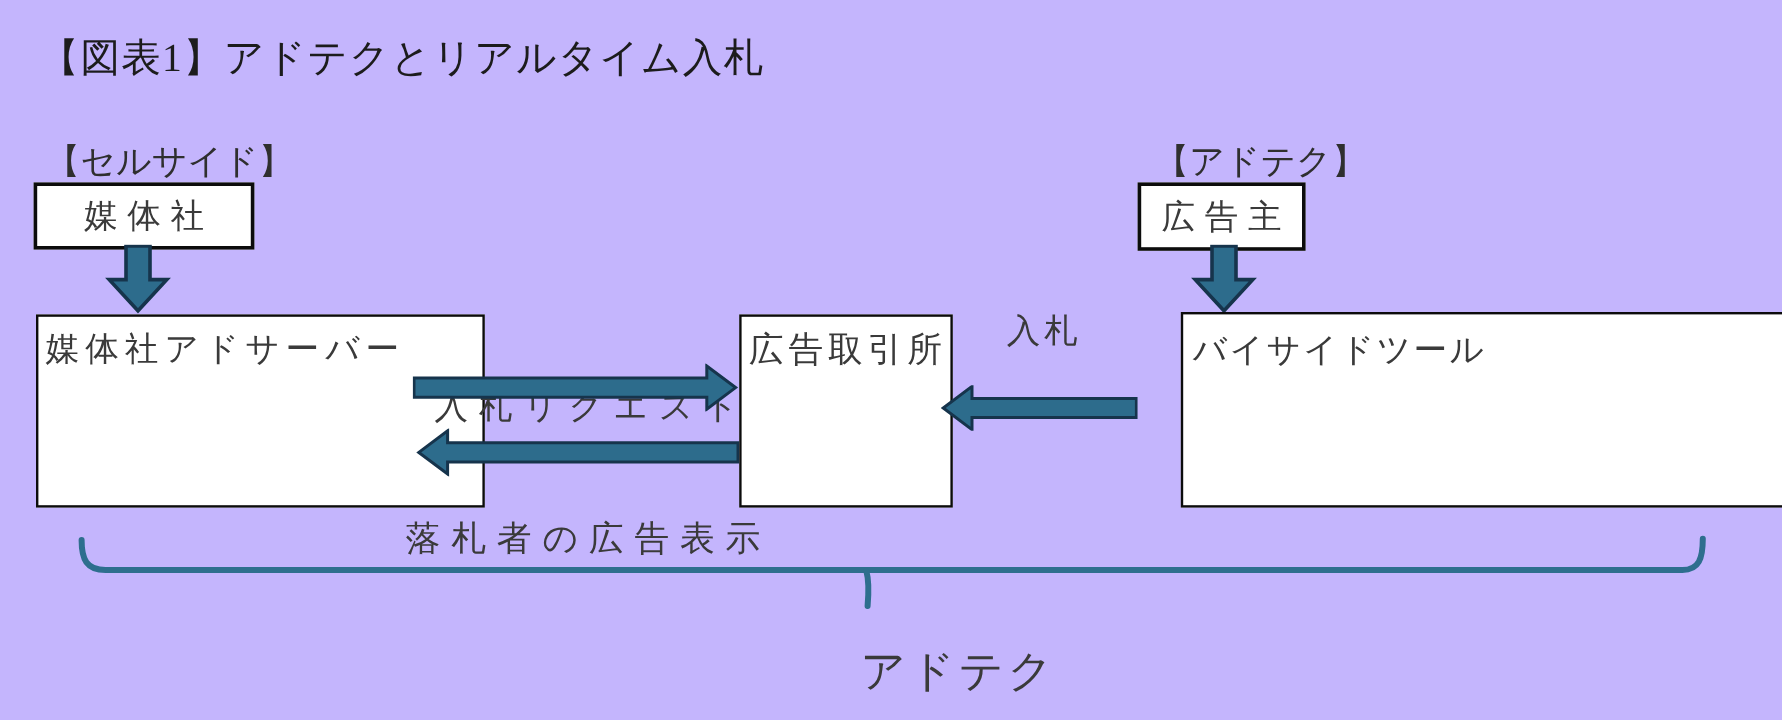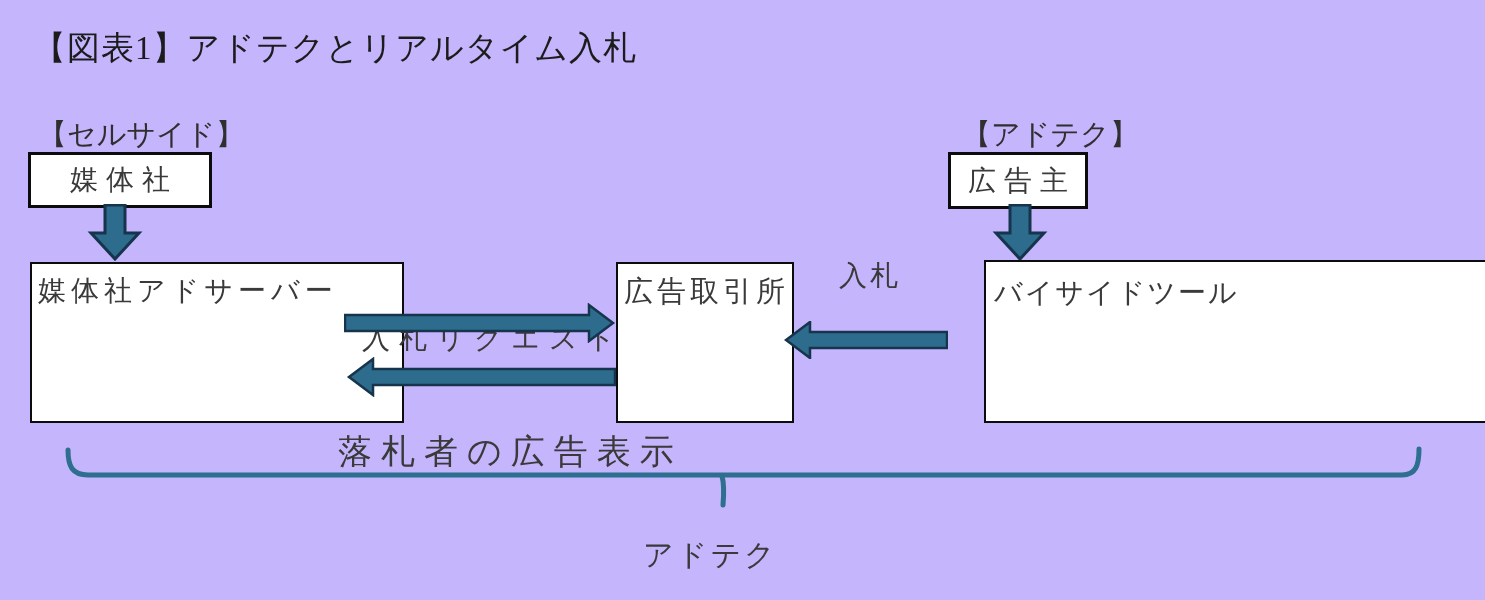--- a/index.html
+++ b/index.html
@@ -39,22 +39,22 @@
   .adserver-box { left: 30px;  top: 262px; width: 374px; height: 161px;
                   font-size: 28px; letter-spacing: 5px; padding: 8px 0 0 6px; }
   .exchange-box { left: 616px; top: 262px; width: 178px; height: 161px;
                   font-size: 29px; letter-spacing: 4px; padding: 8px 0 0 6px; }
   .buyside-box  { left: 984px; top: 260px; width: 507px; height: 163px;
                   font-size: 28px; padding: 6px 0 0 8px; }
   .buyside-box .tool-line { line-height: 50px; letter-spacing: 2px; white-space: nowrap; }
   .flow-label { font-size: 28px; white-space: nowrap; }
   .bid-request-label { left: 362px; top: 272px; letter-spacing: 9px; margin-top: 48px; }
   .bid-label         { left: 839px; top: 257px; letter-spacing: 3px; text-align: right; }
-  .winner-label      { left: 338px; top: 429px; letter-spacing: 9px; font-size: 34px; }
-  .adtech-label      { left: 643px; top: 535px; letter-spacing: 3px; font-size: 30px; }
+  .winner-label      { left: 338px; top: 429px; letter-spacing: 9px; font-size: 29px; }
+  .adtech-label      { left: 717px; top: 535px; letter-spacing: 3px; font-size: 37px; }
   svg { display: block; }
 </style>
 </head>
 <body>
 
 <div class="stage">
 
   <div class="abs title">【図表1】アドテクとリアルタイム入札</div>
 
   <div class="abs side-label sell-side-label">【セルサイド】</div>

